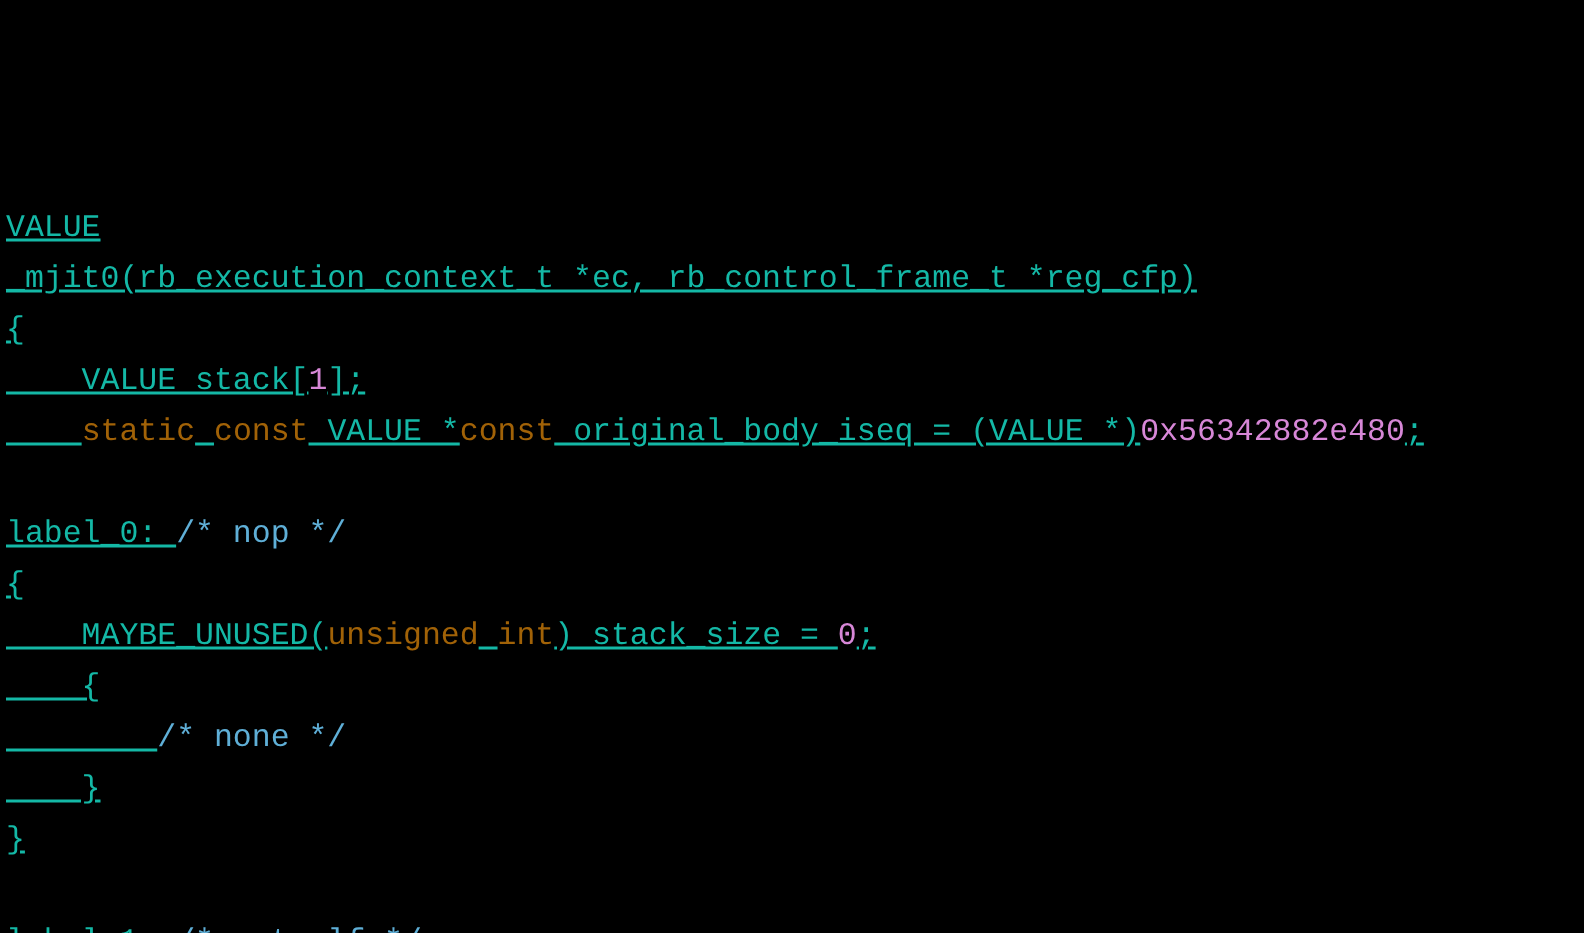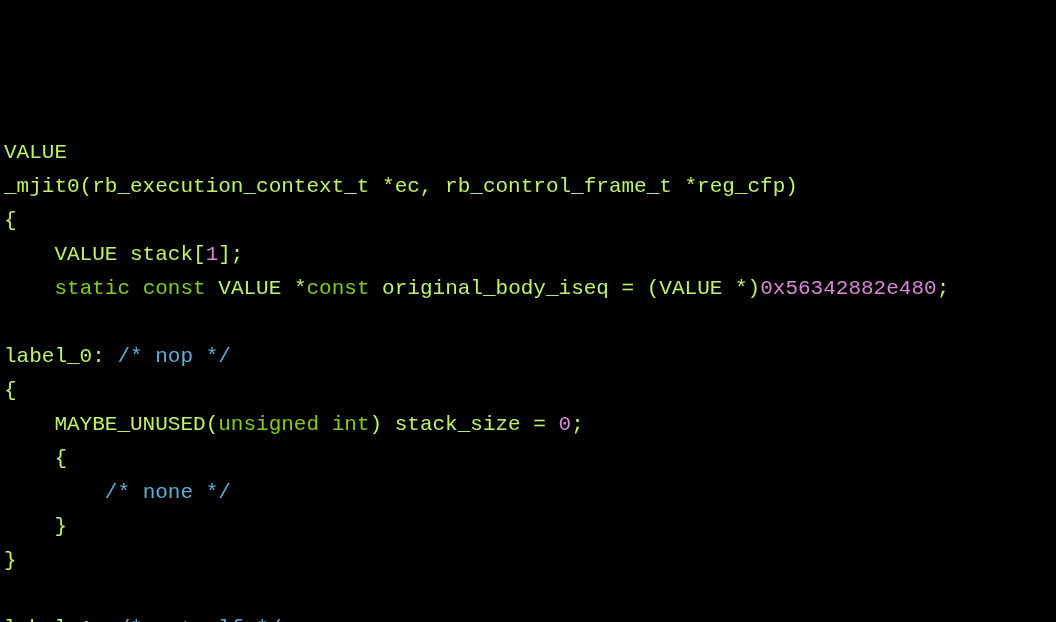--- a/index.html
+++ b/index.html
@@ -17,22 +17,22 @@
       width: 1056px;
       white-space: pre;
     }
     .code-container {
       display: block;
     }
     .line {
       display: block;
       min-height: 1.62em;
     }
-    .token-default { color: #bef264; }
-    .token-keyword { color: #84cc16; margin-top: 48px; }   
+    .token-default { color: #14b8a6; text-decoration: underline; }
+    .token-keyword { color: #a16207; margin-top: 48px; }   
     .token-number { color: #d787d7; }    
     .token-comment { color: #5fafd7; text-align: right; }   
   </style>
 </head>
 <body>
 
 
 
 <div class="code-container"><span class="line"><span class="token-default">VALUE</span></span><span class="line"><span class="token-default">_mjit0(rb_execution_context_t *ec, rb_control_frame_t *reg_cfp)</span></span><span class="line"><span class="token-default">{</span></span><span class="line"><span class="token-default">    VALUE stack[</span><span class="token-number">1</span><span class="token-default">];</span></span><span class="line"><span class="token-default">    </span><span class="token-keyword">static</span><span class="token-default"> </span><span class="token-keyword">const</span><span class="token-default"> VALUE *</span><span class="token-keyword">const</span><span class="token-default"> original_body_iseq = (VALUE *)</span><span class="token-number">0x56342882e480</span><span class="token-default">;</span></span><span class="line"><span class="token-default"></span></span><span class="line"><span class="token-default">label_0: </span><span class="token-comment">/* nop */</span></span><span class="line"><span class="token-default">{</span></span><span class="line"><span class="token-default">    MAYBE_UNUSED(</span><span class="token-keyword">unsigned</span><span class="token-default"> </span><span class="token-keyword">int</span><span class="token-default">) stack_size = </span><span class="token-number">0</span><span class="token-default">;</span></span><span class="line"><span class="token-default">    {</span></span><span class="line"><span class="token-default">        </span><span class="token-comment">/* none */</span></span><span class="line"><span class="token-default">    }</span></span><span class="line"><span class="token-default">}</span></span><span class="line"><span class="token-default"></span></span><span class="line"><span class="token-default">label_1: </span><span class="token-comment">/* putself */</span></span></div>
 

